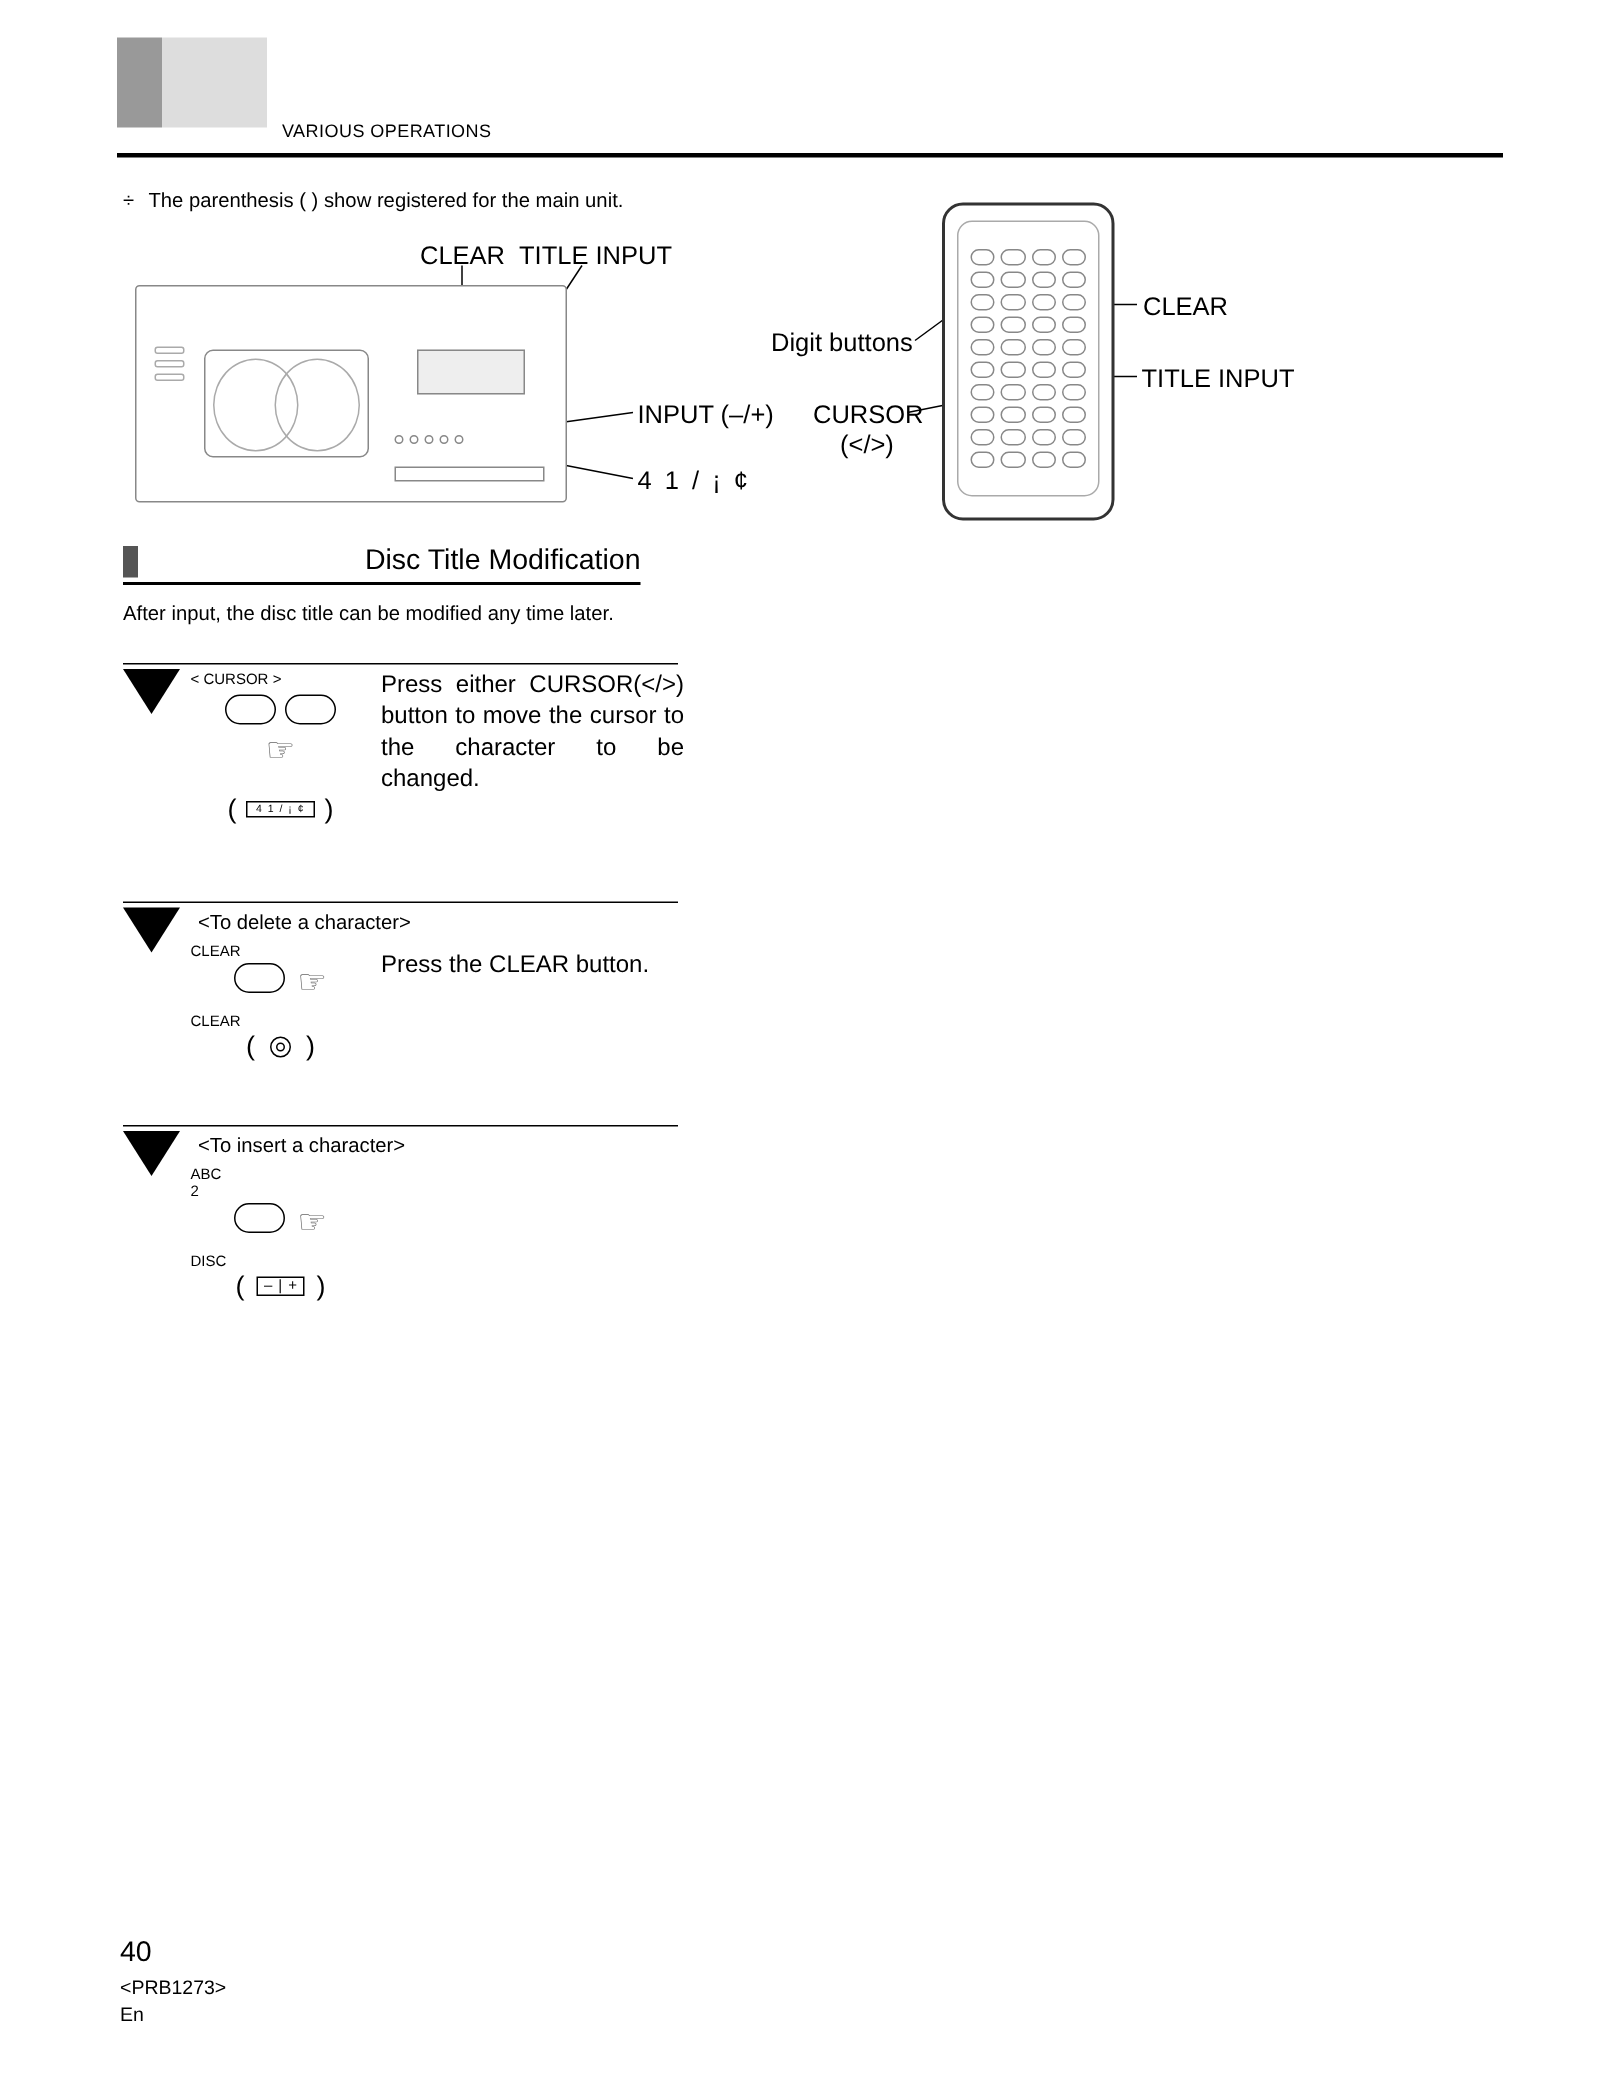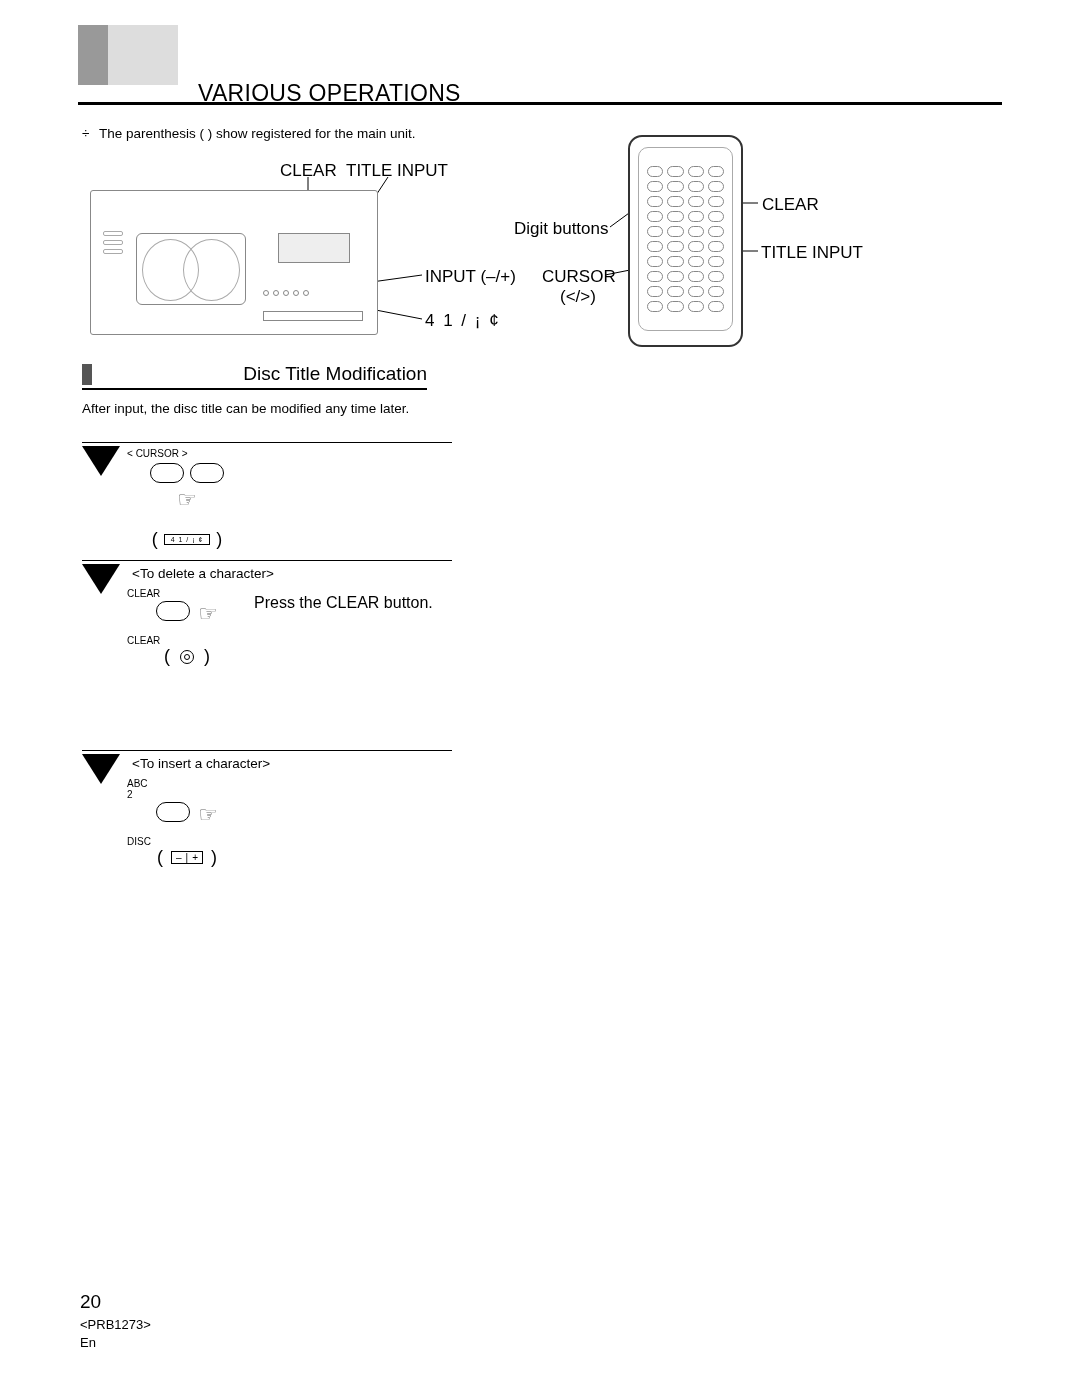--- a/index.html
+++ b/index.html
@@ -19,22 +19,22 @@
     left: 78px;
     width: 100px;
     height: 60px;
     display: flex;
   }
   .tab-dark { width: 30px; background: #999; }
   .tab-light { flex: 1; background: #ddd; }
   .header-title {
     position: absolute;
     top: 80px;
-    left: 198px;
-    font-size: 23px;
+    left: 188px;
+    font-size: 12px;
     letter-spacing: 0.3px;
     text-align: right;
   }
   .hr-thick {
     position: absolute;
     top: 102px;
     left: 78px;
     right: 78px;
     height: 3px;
     background: #000;
@@ -162,21 +162,21 @@
   .step .rule { height:1px; background:#000; margin: 0 0 6px 0;}
   .step .arrow {
     width:0; height:0; border-left:19px solid transparent; border-right:19px solid transparent; border-top:30px solid #000;
     position:absolute; top: 4px; left: 0;
   }
   .step .label { position:absolute; left: 50px; font-size:13.5px; top: 6px;}
   .step .body-text { position:absolute; left: 172px; top: 4px; font-size: 16px; line-height:1.32; width: 202px; text-align:justify;}
   .step .illus { position:absolute; top: 5px; left: 45px; width: 120px;}
 
   .step1 { top: 442px; height: 150px;}
-  .step2 { top: 560px; height: 150px;}
+  .step2 { top: 601px; height: 150px;}
   .step3 { top: 750px; height: 160px;}
 
   
   .cursor-label { font-size:10px; text-align:left;}
   .oval-btn {
     width: 34px; height:20px; border:1.5px solid #000; border-radius:12px; display:inline-block;
   }
   .hand {
     font-size: 22px; color:#666;
   }
@@ -312,20 +312,21 @@
       <span class="oval-btn"></span>
       <span class="oval-btn"></span>
     </div>
     <div style="text-align:center;" class="hand">☞</div>
     <div style="display:flex; align-items:center; justify-content:center; gap:6px; margin-top:16px;">
       <span style="font-size:18px;">(</span>
       <span style="border:1px solid #000; padding:1px 6px; font-size:7px; letter-spacing:1px;">4   1   / ¡    ¢</span>
       <span style="font-size:18px;">)</span>
     </div>
   </div>
+  <div class="body-text">Press either CURSOR(&lt;/&gt;) button to move the cursor to the character to be changed.</div>
 </div>
 
 <div class="step step2">
   <div class="rule"></div>
   <div class="arrow"></div>
   <div class="label">&lt;To delete a character&gt;</div>
   <div class="illus" style="top:28px;">
     <div class="cursor-label">CLEAR</div>
     <div style="text-align:center; margin:2px 0;">
       <span class="oval-btn"></span>
@@ -361,16 +362,16 @@
         <span>–</span>
           <span>|</span>
           <span>+</span>
       </span>
       <span style="font-size:18px;">)</span>
     </div>
   </div>
 </div>
 
 <div class="footer">
-  <div class="pagenum">20</div>
+  <div class="pagenum">40</div>
   <div>&lt;PRB1273&gt;</div>
   <div>En</div>
 </div>
 
 </body></html>

